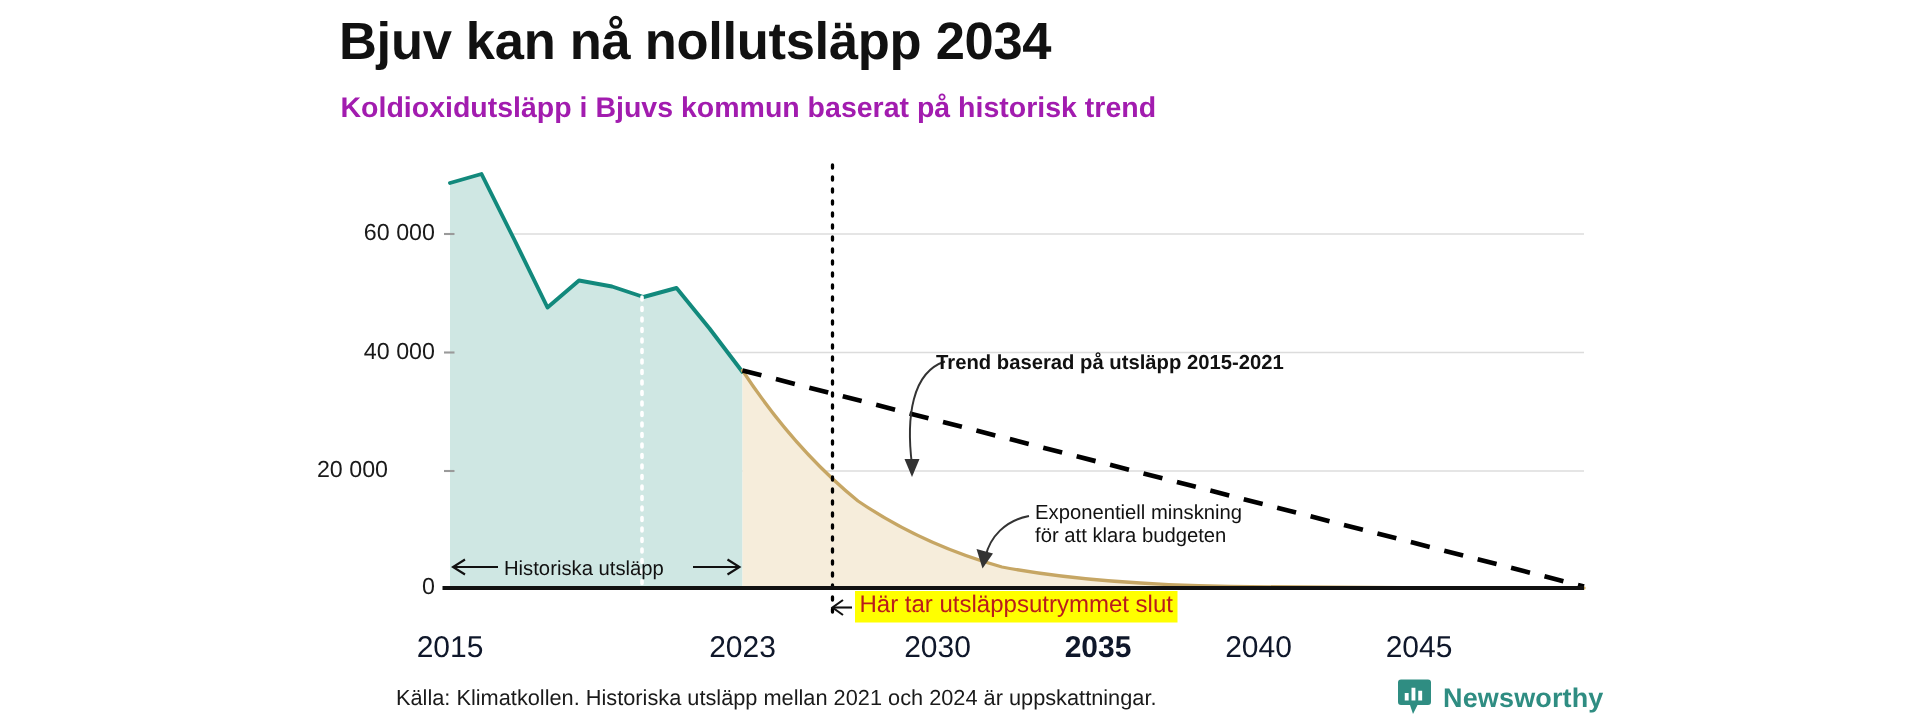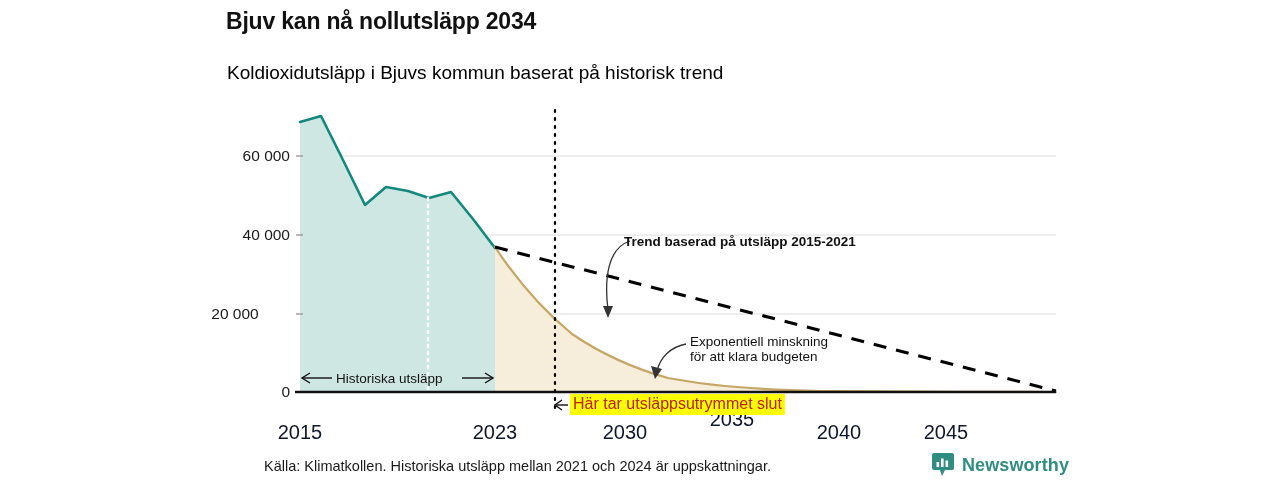--- a/index.html
+++ b/index.html
@@ -8,29 +8,29 @@
     background:#ffffff;
     font-family:"Liberation Sans", sans-serif;
     color:#1a1a1a;
     overflow:hidden;
     position:relative;
   }
   #root{position:absolute;inset:0;}
 
   .title{
     position:absolute;left:226px;top:8px;
-    font-size:23px;font-weight:bold;
+    font-size:35px;font-weight:bold;
     letter-spacing:-0.2px;
     color:#111111;
     white-space:nowrap;
   }
   .subtitle{
     position:absolute;left:227px;top:62px;
-    font-size:19px;font-weight:normal;
-    color:#000000;
+    font-size:19px;font-weight:bold;
+    color:#a21caf;
     white-space:nowrap;
   }
 
   .plot{position:absolute;left:0;top:0;width:1280px;height:480px;}
 
   .ylabel{
     position:absolute;
     font-size:15.5px;
     color:#1a1a1a;
     text-align:right;
@@ -151,21 +151,21 @@
   </svg>
 
   <div class="ylabel" style="left:180px;top:147px;width:110px;">60 000</div>
   <div class="ylabel" style="left:180px;top:226px;width:110px;">40 000</div>
   <div class="ylabel" style="left:180px;top:305px;width:110px;text-align:center;">20 000</div>
   <div class="ylabel" style="left:180px;top:383px;width:110px;">0</div>
 
   <div class="xlabel" style="left:260px;top:421px;width:80px;">2015</div>
   <div class="xlabel" style="left:455px;top:421px;width:80px;">2023</div>
   <div class="xlabel" style="left:585px;top:421px;width:80px;">2030</div>
-  <div class="xlabel" style="left:692px;top:408px;width:80px;">2035</div>
+  <div class="xlabel" style="left:692px;top:421px;width:80px;font-weight:bold;">2035</div>
   <div class="xlabel" style="left:799px;top:421px;width:80px;">2040</div>
   <div class="xlabel" style="left:906px;top:421px;width:80px;">2045</div>
 
   <div class="annot-hist" style="left:336px;top:371px;">Historiska utsläpp</div>
 
   <div class="annot" style="left:624px;top:234px;font-weight:bold;">Trend baserad på utsläpp 2015-2021</div>
 
   <div class="annot" style="left:690px;top:334px;">Exponentiell minskning</div>
   <div class="annot" style="left:690px;top:349px;">för att klara budgeten</div>
 

